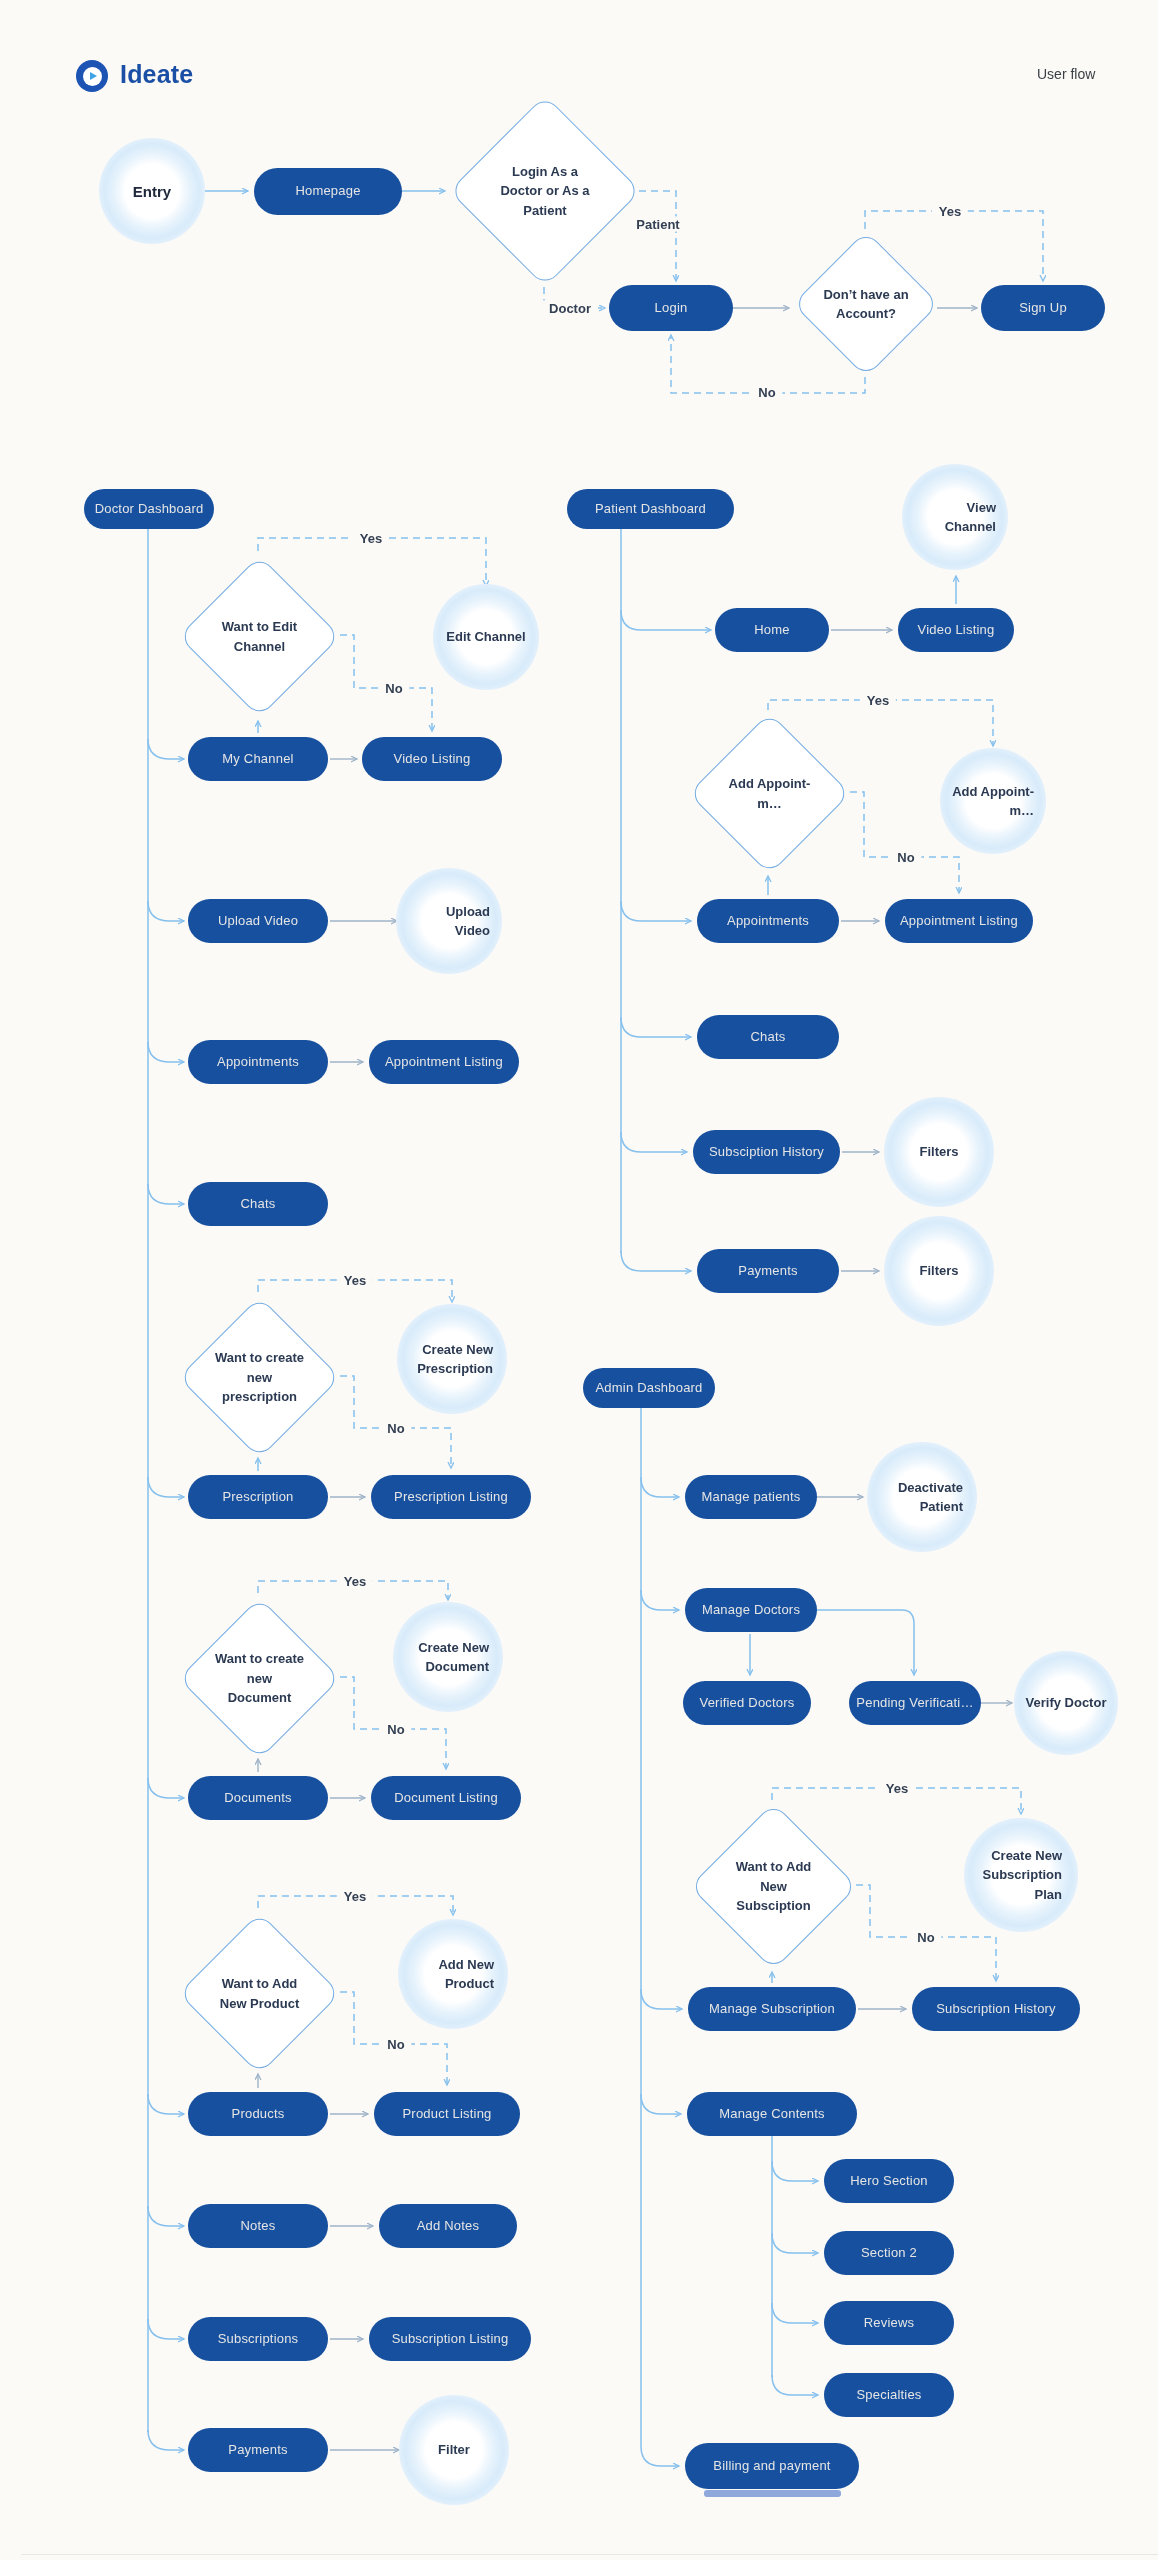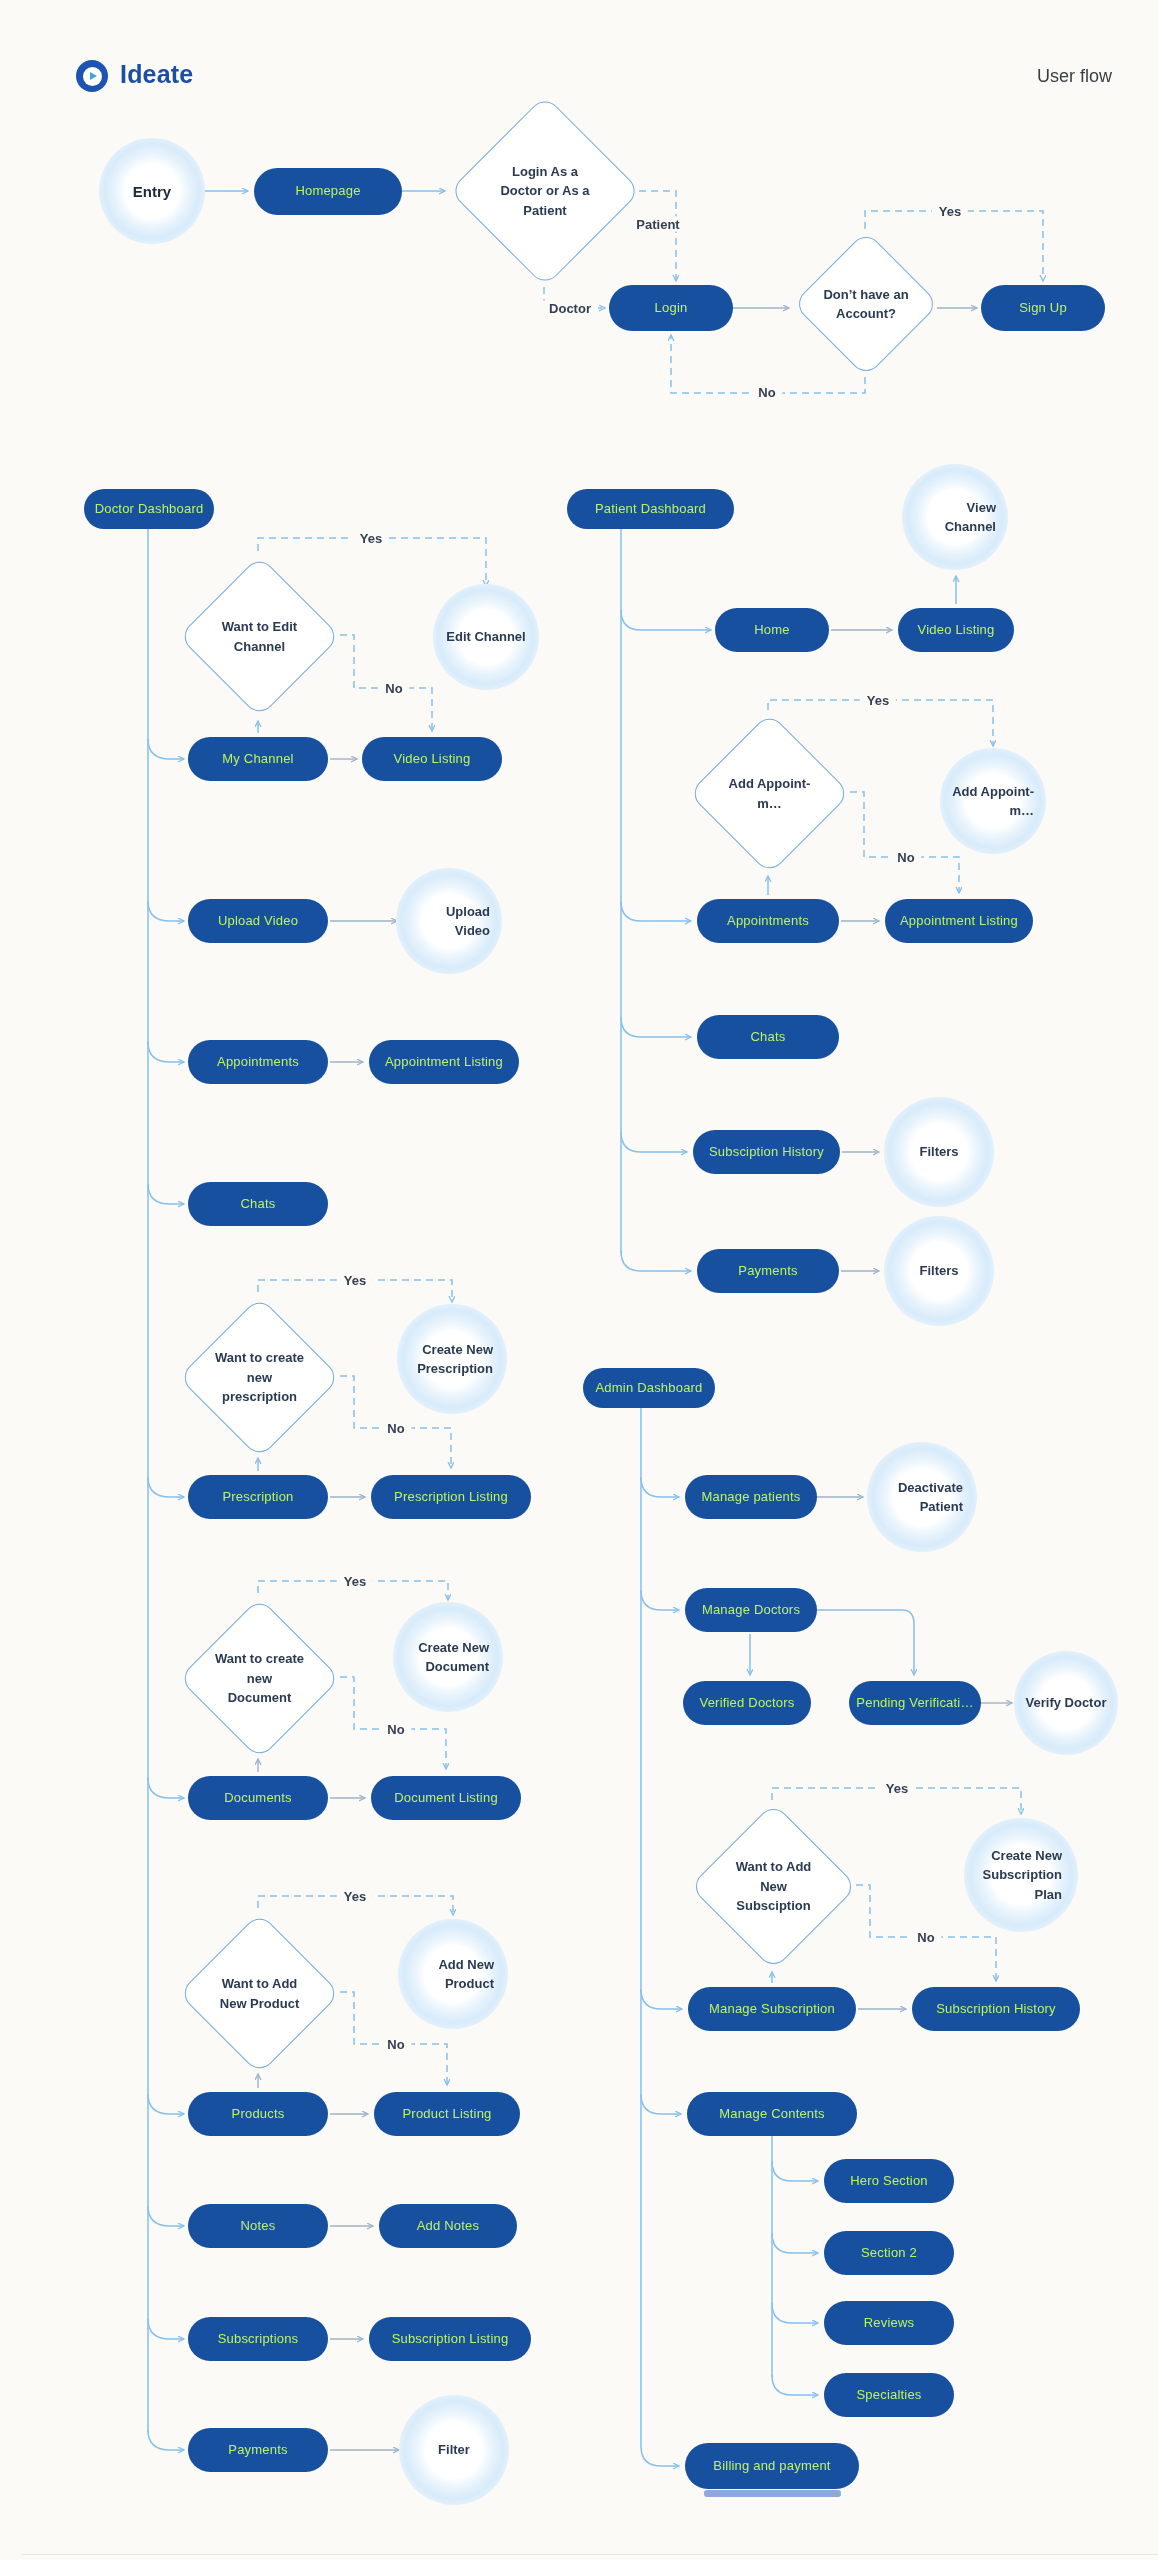--- a/index.html
+++ b/index.html
@@ -1,37 +1,37 @@
 <!DOCTYPE html>
 <html><head>
 <meta charset="utf-8">
 <style>
   html,body{margin:0;padding:0;background:#FBFAF7;font-family:"Liberation Sans",sans-serif;}
   .canvas{position:relative;width:1158px;height:2560px;background:#FBFAF7;overflow:hidden;margin-left:21px;}
   svg.wires{position:absolute;left:0;top:0;z-index:1;}
   .b{stroke:#85C0EE;fill:none;stroke-width:1.5px;}
   .g{stroke:#9FB3C8;fill:none;stroke-width:1.4px;}
   .d{stroke:#85C0EE;fill:none;stroke-width:1.5px;stroke-dasharray:7 5;}
-  .pill{position:absolute;z-index:2;background:#17509E;color:#bef264;border-radius:26px;
+  .pill{position:absolute;z-index:2;background:#17509E;color:#e5e5e5;border-radius:26px;
         display:flex;align-items:center;justify-content:center;text-align:center;
         font-size:13px;font-weight:500;letter-spacing:.2px;line-height:1.3;}
   .diamond{position:absolute;z-index:2;background:#fff;border:1.6px solid #74ACE3;
         border-radius:16px;transform:rotate(45deg);}
   .dlabel{position:absolute;inset:0;transform:rotate(-45deg);display:flex;align-items:center;
         justify-content:center;text-align:center;font-size:13px;font-weight:600;color:#2B3A52;line-height:1.5;}
   .glow{position:absolute;z-index:2;border-radius:50%;display:flex;align-items:center;justify-content:center;
         text-align:right;
         background:radial-gradient(circle,#ffffff 0%,#ffffff 36%,#e7f3fc 50%,#d8ebfa 63%,#ecf5fd 78%,rgba(251,250,247,0) 97%);}
   .gtext{font-size:13px;font-weight:600;color:#2B3A52;line-height:1.5;max-width:82px;}
   .gtext.one{max-width:102px;}
   .entrytext{font-size:15px;font-weight:700;color:#20293A;}
   .lbl{position:absolute;z-index:3;transform:translate(-50%,-50%);background:#FBFAF7;
         padding:0 7px;font-size:13px;font-weight:600;color:#333F52;white-space:nowrap;}
   .brand{position:absolute;left:99px;top:60px;z-index:2;font-size:25px;font-weight:700;color:#1B4FA5;letter-spacing:.2px;}
-  .pageLabel{position:absolute;left:1016px;top:66px;z-index:2;font-size:18px;font-weight:500;color:#3A3F45;}
+  .pageLabel{position:absolute;left:1016px;top:66px;z-index:2;font-size:14px;font-weight:500;color:#3A3F45;}
   .logo{position:absolute;left:55px;top:60px;width:32px;height:32px;border-radius:50%;
         background:#1D54B4;z-index:2;display:flex;align-items:center;justify-content:center;}
   .logo .bubble{width:19px;height:19px;border-radius:50%;background:#fff;display:flex;align-items:center;justify-content:center;}
   .logo .play{width:0;height:0;border-top:4px solid transparent;border-bottom:4px solid transparent;border-left:7px solid #3FA4E4;margin-left:2px;}
   .hscroll{position:absolute;z-index:2;left:683px;top:2490px;width:137px;height:7px;border-radius:3px;background:#8FA8DC;}
   .bottomline{position:absolute;z-index:2;left:0;top:2554px;width:1158px;height:1px;background:#E9E8E4;}
 </style>
 </head>
 <body>
 

